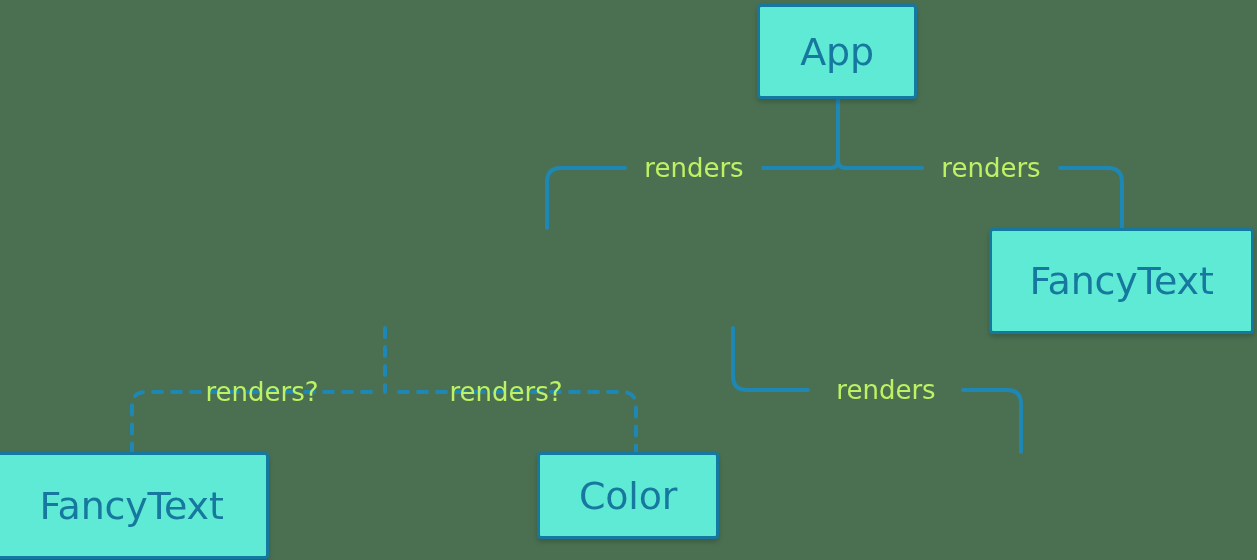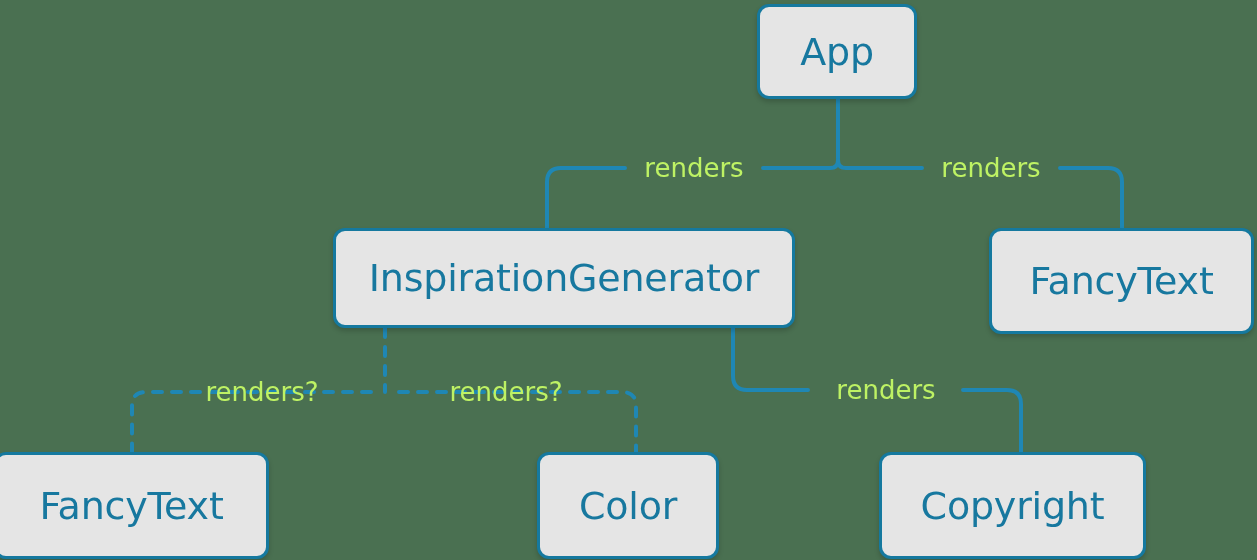--- a/index.html
+++ b/index.html
@@ -20,23 +20,23 @@
   }
   #edges-layer {
     position: absolute;
     top: 0;
     left: 0;
     width: 1257px;
     height: 560px;
   }
   .node-box {
     position: absolute;
-    background: #e5e5e5;
+    background: #5eead4;
     border: 3px solid #15799f;
-    border-radius: 12px;
+    border-radius: 4px;
     box-sizing: border-box;
     display: flex;
     align-items: center;
     justify-content: center;
     box-shadow: 0 3px 5px rgba(0,0,0,0.18);
   }
   .node-label {
     color: #17789f;
     font-size: 38px;
     line-height: 1;
@@ -74,39 +74,33 @@
     <path d="M 399 392 L 622 392 Q 636 392 636 406 L 636 452" stroke="#1f87b4" stroke-width="4" stroke-linecap="round" stroke-dasharray="9 10"></path>
 
     <path d="M 733 328 L 733 376 Q 733 390 747 390 L 808 390" stroke="#1f87b4" stroke-width="4" stroke-linecap="round"></path>
     <path d="M 963 390 L 1007 390 Q 1021 390 1021 404 L 1021 452" stroke="#1f87b4" stroke-width="4" stroke-linecap="round"></path>
   </svg>
 
   <div class="node-box" style="left:757px; top:4px; width:160px; height:95px;">
     <span class="node-label">App</span>
   </div>
 
-  <div class="node-box" style="left:333px; top:228px; width:462px; height:100px;">
-    <span class="node-label">InspirationGenerator</span>
-  </div>
 
   <div class="node-box" style="left:989px; top:228px; width:265px; height:106px;">
     <span class="node-label">FancyText</span>
   </div>
 
   <div class="node-box" style="left:-6px; top:452px; width:275px; height:107px;">
     <span class="node-label">FancyText</span>
   </div>
 
-  <div class="node-box" style="left:537px; top:452px; width:182px; height:107px;">
+  <div class="node-box" style="left:537px; top:452px; width:182px; height:87px;">
     <span class="node-label">Color</span>
   </div>
 
-  <div class="node-box" style="left:879px; top:452px; width:267px; height:107px;">
-    <span class="node-label">Copyright</span>
-  </div>
 
   <span class="edge-label" style="left:694px; top:168px;">renders</span>
 
   <span class="edge-label" style="left:991px; top:168px;">renders</span>
 
   <span class="edge-label" style="left:262px; top:392px;">renders?</span>
 
   <span class="edge-label" style="left:506px; top:392px;">renders?</span>
 
   <span class="edge-label" style="left:886px; top:390px;">renders</span>

